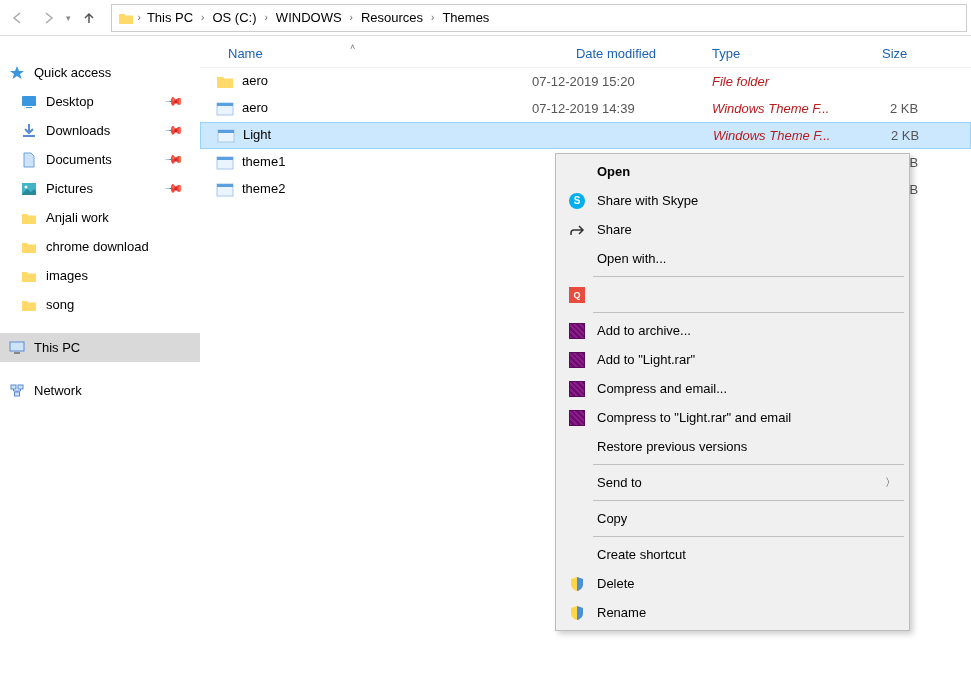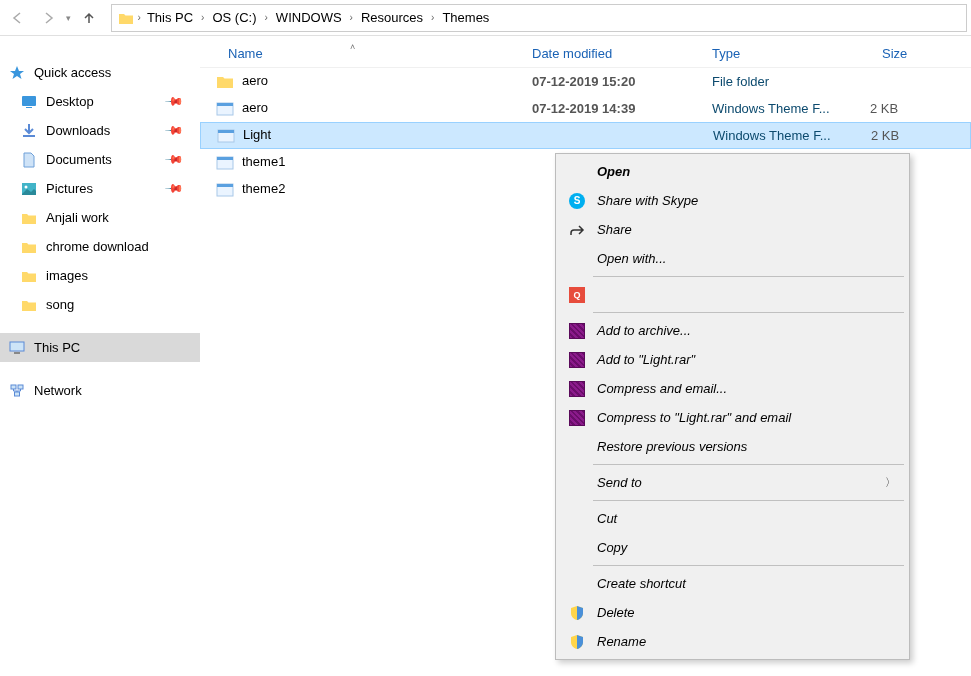--- a/index.html
+++ b/index.html
@@ -22,40 +22,40 @@
 .side-item.indent { padding-left: 20px; }
 .side-item .pin { position: absolute; right: 18px; color: #888; font-size: 12px; transform: rotate(45deg); }
 .side-item.selected { background: #d9d9d9; }
 .side-spacer { height: 14px; }
 .side-icon { width: 18px; height: 18px; display: flex; align-items: center; justify-content: center; }
 
 .content { flex: 1; position: relative; }
 .headers { display: flex; height: 32px; align-items: center; border-bottom: 1px solid #f0f0f0; color: #1a62b5; font-size: 13px; padding-top: 4px; position: relative; }
 .col { padding-left: 12px; cursor: pointer; }
 .col.name { width: 320px; padding-left: 28px; position: relative; }
-.col.date { width: 180px; }
+.col.date { width: 180px; text-align: center; }
 .col.type { width: 170px; }
 .col.size { width: 80px; text-align: left; }
 .sort-arrow { position: absolute; top: -4px; left: 150px; font-size: 9px; color: #777; }
 
 .rows { }
 .row { display: flex; height: 27px; align-items: center; cursor: pointer; }
 .row.selected { background: #cce8ff; border: 1px solid #99d1ff; height: 27px; }
 .cell-name { width: 320px; padding-left: 16px; display: flex; gap: 8px; }
-.cell-date { width: 180px; padding-left: 12px; color: #555; font-weight: bold; }
-.cell-type { width: 170px; padding-left: 12px; color: #0c4a6e; white-space: nowrap; overflow: hidden; text-overflow: ellipsis; }
-.cell-size { width: 80px; padding-right: 12px; text-align: left; color: #555; }
+.cell-date { width: 180px; padding-left: 12px; color: #555; }
+.cell-type { width: 170px; padding-left: 12px; color: #b91c1c; white-space: nowrap; overflow: hidden; text-overflow: ellipsis; font-style: italic; }
+.cell-size { width: 80px; padding-right: 12px; text-align: center; color: #555; }
 
 .file-icon { width: 18px; height: 18px; display: flex; align-items: center; justify-content: center; }
 .folder-svg { fill: #ffd96a; }
 
 .context-menu { position: absolute; left: 355px; top: 117px; width: 355px; background: #f0f0f0; border: 1px solid #bcbcbc; box-shadow: 3px 3px 6px rgba(0,0,0,0.2); padding: 3px; z-index: 100; }
 .menu-item { display: flex; align-items: center; height: 29px; padding-left: 8px; gap: 10px; cursor: pointer; }
 .menu-icon { width: 20px; height: 20px; display: flex; align-items: center; justify-content: center; flex-shrink: 0; }
-.menu-label { flex: 1; font-style: italic; }
+.menu-label { flex: 1; }
 .menu-label.bold { font-weight: 600; }
 .menu-sep { height: 1px; background: #c0c0c0; margin: 3px 2px 3px 34px; }
 .menu-arrow { padding-right: 10px; color: #333; font-size: 11px; }
 
 .star-icon svg { fill: #3a96dd; }
 .desktop-icon svg { fill: #3a96dd; }
 .downloads-icon svg { fill: #5a8ad6; }
 .documents-icon svg { fill: #6fa0d8; }
 .pictures-icon svg { fill: #42b4c8; }
 .folder-icon svg { fill: #ffd96a; }
@@ -356,24 +356,20 @@
       </div>
       <div class="menu-sep"></div>
       <div class="menu-item">
         <span class="menu-icon"></span>
         <span class="menu-label">Send to</span>
         <span class="menu-arrow">〉</span>
       </div>
       <div class="menu-sep"></div>
       <div class="menu-item">
         <span class="menu-icon"></span>
-        <span class="menu-label">Cut</span>
-      </div>
-      <div class="menu-item">
-        <span class="menu-icon"></span>
         <span class="menu-label">Copy</span>
       </div>
       <div class="menu-sep"></div>
       <div class="menu-item">
         <span class="menu-icon"></span>
         <span class="menu-label">Create shortcut</span>
       </div>
       <div class="menu-item">
         <span class="menu-icon">
             <svg width="16" height="16" viewBox="0 0 16 16">

